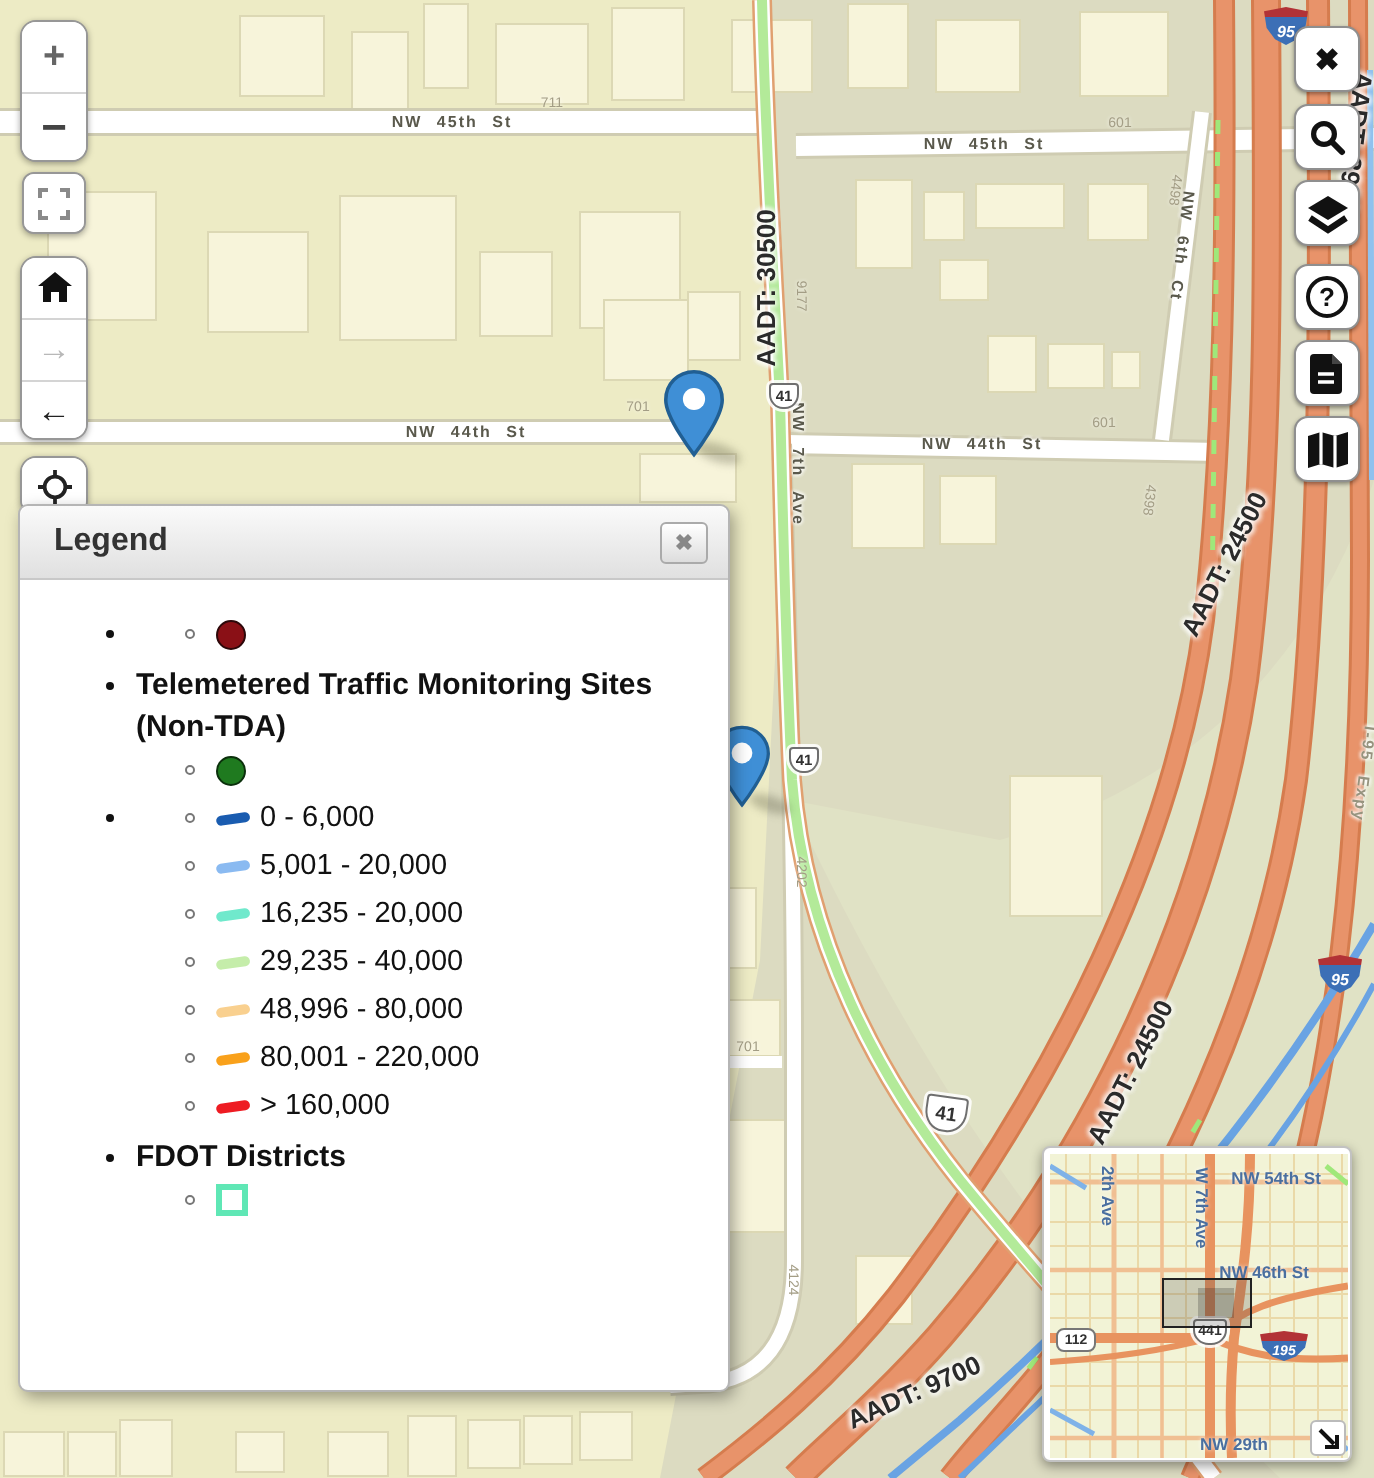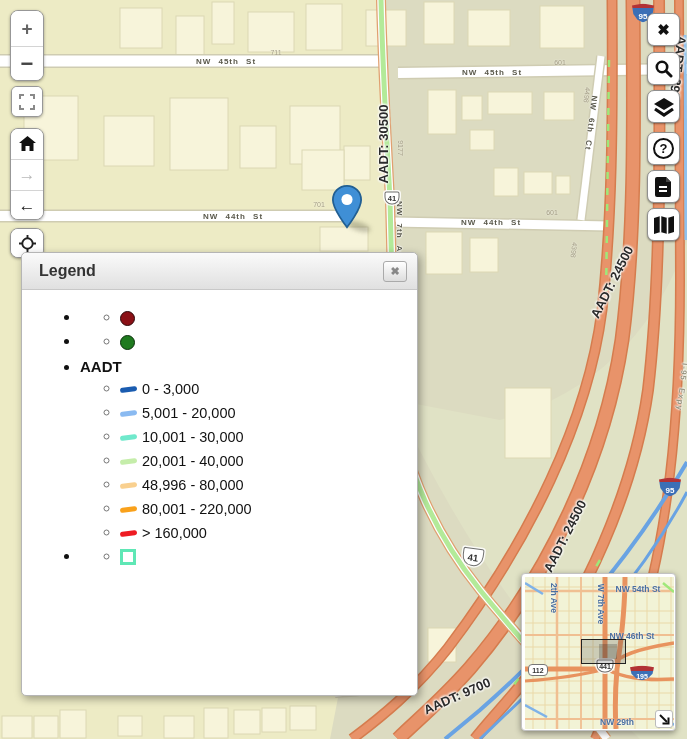--- a/index.html
+++ b/index.html
@@ -18,21 +18,21 @@
 
   
   .us-shield{position:absolute;transform:translate(-50%,-50%) rotate(var(--r,0deg));width:15px;height:13px;background:#fff;
       border:1px solid #6f6f6f;border-radius:2px 2px 46% 46%/2px 2px 58% 58%;
       font-size:7.5px;font-weight:700;color:#333;display:flex;align-items:center;justify-content:center;
       box-shadow:0 0 0 1.5px rgba(255,255,255,.85);}
   .us-shield.big{width:21px;height:18px;font-size:9.5px;}
   .i-shield{position:absolute;transform:translate(-50%,-50%);width:22px;height:19px;color:#fff;
       font-size:8px;font-weight:700;display:flex;align-items:flex-end;justify-content:center;padding-bottom:2px;
       background:linear-gradient(#b23236 0 5px,#3c6fb6 5px);
-      clip-path:polygon(50% 0,82% 7%,100% 11%,94% 55%,75% 85%,50% 100%,25% 85%,6% 55%,0 11%,18% 7%);}
+      clip-path:polygon(50% 0,82% 7%,100% 11%,94% 55%,75% 85%,50% 100%,25% 85%,6% 55%,0 11%,18% 7%);font-style:italic;}
 
   
   .pin{position:absolute;}
   .pin-shadow{position:absolute;background:rgba(60,60,40,.28);border-radius:50%;filter:blur(2px);transform:rotate(18deg);}
 
   
   .ctl{position:absolute;background:#fff;border:1px solid #979797;border-radius:8px;
        box-shadow:0 1px 3px rgba(0,0,0,.35);overflow:hidden;}
   .ctl .cell{width:100%;display:flex;align-items:center;justify-content:center;color:#4a4a4a;cursor:pointer;background:#fff;}
   .ctl .divider{height:1px;background:#d4d4d4;}
@@ -42,21 +42,21 @@
   .arrow.dis{color:#b8b8b8;}
 
   
   .tbtn{position:absolute;left:647px;width:33px;height:33px;background:#fff;border:1px solid #8f8f8f;border-radius:7px;
         box-shadow:0 1px 2px rgba(0,0,0,.4);display:flex;align-items:center;justify-content:center;cursor:pointer;}
   .tbtn .x{font-size:15px;font-weight:700;color:#111;}
   .help-ring{width:21px;height:21px;border:2.4px solid #111;border-radius:50%;display:flex;align-items:center;justify-content:center;
              font-size:13px;font-weight:700;color:#111;}
 
   
-  .legend{position:absolute;left:21px;top:252px;width:397px;height:444px;background:#fff;border:1px solid #b5b5b5;
+  .legend{position:absolute;left:9px;top:252px;width:356px;height:444px;background:#fff;border:1px solid #b5b5b5;
           border-radius:5px;box-shadow:2px 3px 8px rgba(0,0,0,.35);}
   .legend-hdr{height:37px;background:linear-gradient(#fafafa,#e0e0e0);border-bottom:1px solid #c8c8c8;
               border-radius:5px 5px 0 0;display:flex;align-items:center;padding:0 10px 0 17px;}
   .legend-hdr .ttl{font-size:16px;font-weight:700;color:#333;flex:1;}
   .legend-close{width:24px;height:21px;background:linear-gradient(#fff,#ddd);border:1px solid #aaa;border-radius:3px;
                 display:flex;align-items:center;justify-content:center;font-size:11px;font-weight:700;color:#888;cursor:pointer;}
   .legend-body{padding:16px 10px 0 0;font-size:15px;color:#111;}
   ul.lg{margin:0;padding-left:58px;list-style:disc;}
   ul.lg>li{margin-bottom:2px;}
   ul.lg>li>.hd{font-weight:700;line-height:21px;max-width:292px;}
@@ -314,62 +314,63 @@
         <li>
           <ul class="sub">
             <li>
               <span class="subrow">
                   <span class="dot" style="background-color: rgb(138, 16, 22);"></span>
                 </span>
             </li>
           </ul>
         </li>
         <li>
+          <div class="hd">Telemetered Traffic Monitoring Sites (Non-TDA)</div>
           <ul class="sub">
             <li>
               <span class="subrow">
                   <span class="dot" style="border-color: rgb(11, 48, 12); background-color: rgb(31, 122, 31);"></span>
                 </span>
             </li>
           </ul>
         </li>
         <li>
-          <div class="hd">AADT</div>
           <ul class="sub">
             <li><span class="subrow">
               <span class="seg" style="background-color: rgb(26, 92, 176);"></span>
-              <span class="clabel">0 - 3,000</span>
+              <span class="clabel">0 - 6,000</span>
                 </span></li>
             <li><span class="subrow">
               <span class="seg" style="background-color: rgb(138, 186, 241);"></span>
               <span class="clabel">5,001 - 20,000</span>
                 </span></li>
             <li><span class="subrow">
               <span class="seg" style="background-color: rgb(112, 233, 204);"></span>
-              <span class="clabel">10,001 - 30,000</span>
+              <span class="clabel">16,235 - 20,000</span>
                 </span></li>
             <li><span class="subrow">
               <span class="seg" style="background-color: rgb(197, 237, 170);"></span>
-              <span class="clabel">20,001 - 40,000</span>
+              <span class="clabel">29,235 - 40,000</span>
                 </span></li>
             <li><span class="subrow">
               <span class="seg" style="background-color: rgb(249, 208, 143);"></span>
               <span class="clabel">48,996 - 80,000</span>
                 </span></li>
             <li><span class="subrow">
               <span class="seg" style="background-color: rgb(249, 161, 27);"></span>
               <span class="clabel">80,001 - 220,000</span>
                 </span></li>
             <li><span class="subrow">
               <span class="seg" style="background-color: rgb(238, 28, 35);"></span>
               <span class="clabel">&gt; 160,000</span>
                 </span></li>
           </ul>
         </li>
         <li>
+          <div class="hd">FDOT Districts</div>
           <ul class="sub">
             <li>
               <span class="subrow">
                   <span class="sq" style="border-color: rgb(95, 231, 181);"></span>
                 </span>
             </li>
           </ul>
         </li>
       </ul>
     </div>

